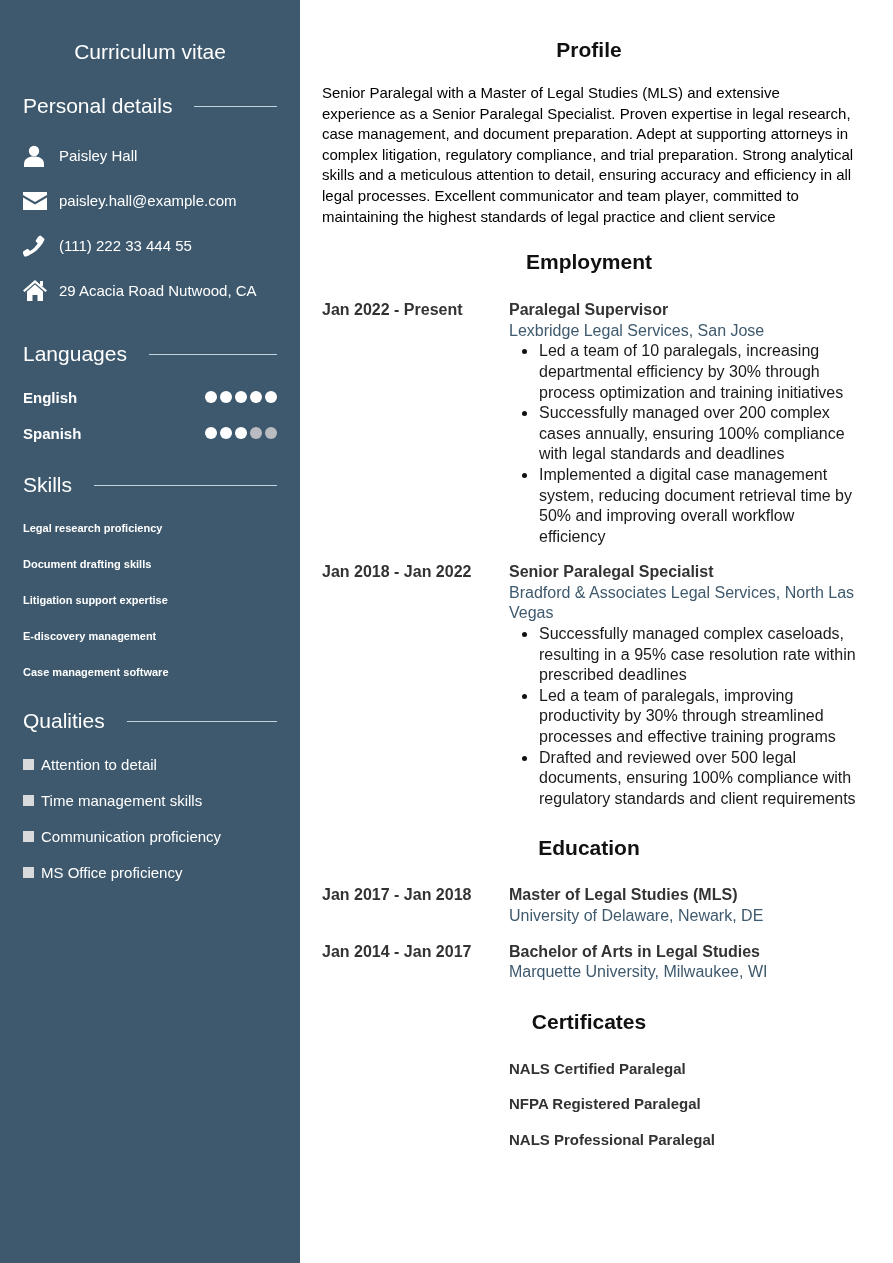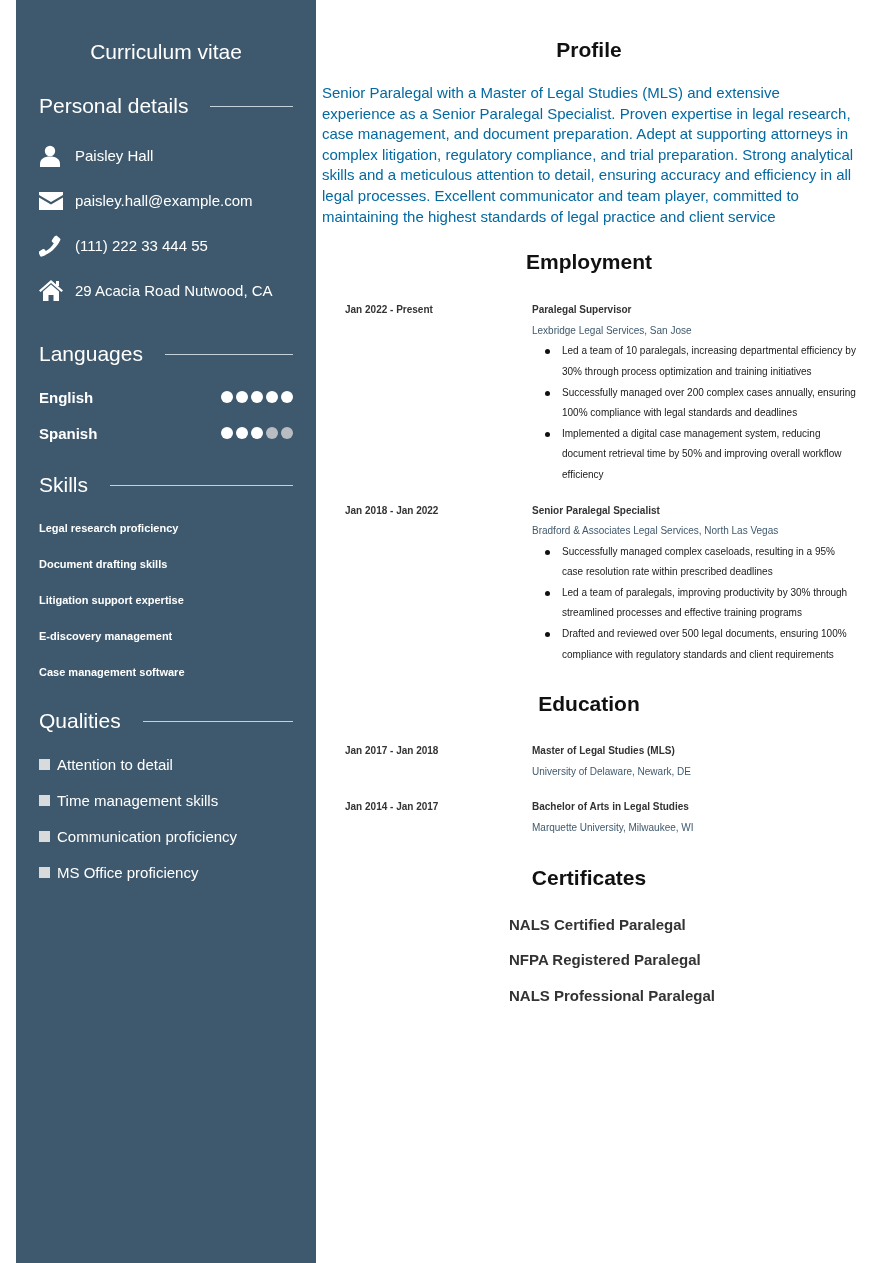--- a/index.html
+++ b/index.html
@@ -1,19 +1,19 @@
 <!DOCTYPE html>
 <html><head>
 <meta charset="utf-8">
 <style>
   * { box-sizing: border-box; margin: 0; padding: 0; }
   html, body { width: 893px; height: 1263px; background: #ffffff; }
   body { position: relative; font-family: "Liberation Sans", sans-serif; overflow: hidden; }
 
-  .sidebar { position: absolute; left: 16px; top: 0; width: 300px; height: 1263px; background: #3e596d; color: #ffffff; padding: 0 23px; }
+  .sidebar { position: absolute; left: 0; top: 0; width: 300px; height: 1263px; background: #3e596d; color: #ffffff; padding: 0 23px; }
   .cv-title { text-align: center; font-size: 21px; padding-top: 40px; height: 82px; color: #ffffff; }
   .side-heading { display: flex; align-items: center; font-size: 21px; height: 30px; }
   .side-heading .line { flex: 1; height: 1px; background: #c4d2dc; margin-left: 22px; }
   .sec-personal { margin-top: 9px; }
   .contact-list { margin-top: 12px; }
   .contact-item { display: flex; align-items: center; height: 45px; font-size: 15px; }
   .contact-item .ico { width: 36px; display: flex; align-items: center; justify-content: flex-start; }
   .contact-item .ico svg { fill: #ffffff; display: block; }
 
   .sec-languages { margin-top: 26px; }
@@ -29,23 +29,23 @@
 
   .sec-qualities { margin-top: 16px; }
   .qual-list { margin-top: 10px; }
   .qual-item { height: 36px; display: flex; align-items: center; font-size: 15px; }
   .qual-item .sq { width: 11px; height: 11px; background: #d9dadc; margin-right: 7px; }
 
   .main { position: absolute; left: 322px; top: 0; width: 534px; color: #1a1a1a; }
   .main-heading { display: flex; align-items: center; font-size: 21px; font-weight: bold; color: #111; height: 30px; flex-direction: column; }
   .main-heading .line { flex: 1; height: 1px; background: #e4e6e8; margin-left: 22px; }
   .h-profile { margin-top: 38px; }
-  .profile-text { margin-top: 15px; font-size: 15px; line-height: 20.6px; color: #0369a1; }
+  .profile-text { margin-top: 15px; font-size: 15px; line-height: 20.6px; color: #000000; }
   .h-employment { margin-top: 23px; }
-  .entry { display: flex; font-size: 10px; line-height: 20.6px; margin-left: 23px; }
+  .entry { display: flex; font-size: 16px; line-height: 20.6px; }
   .entry .date { width: 187px; font-weight: bold; color: #333; flex-shrink: 0; }
   .entry .body { flex: 1; }
   .entry .role { font-weight: bold; color: #333; }
   .entry .org { color: #3e596d; }
   .entry ul { list-style: none; padding-left: 30px; }
   .entry li { position: relative; color: #1a1a1a; }
   .entry li::before { content: ""; position: absolute; left: -17px; top: 8px; width: 5px; height: 5px; border-radius: 50%; background: #111; }
   .emp-list { margin-top: 20px; }
   .emp-list .entry + .entry { margin-top: 15px; }
   .h-education { margin-top: 27px; }

